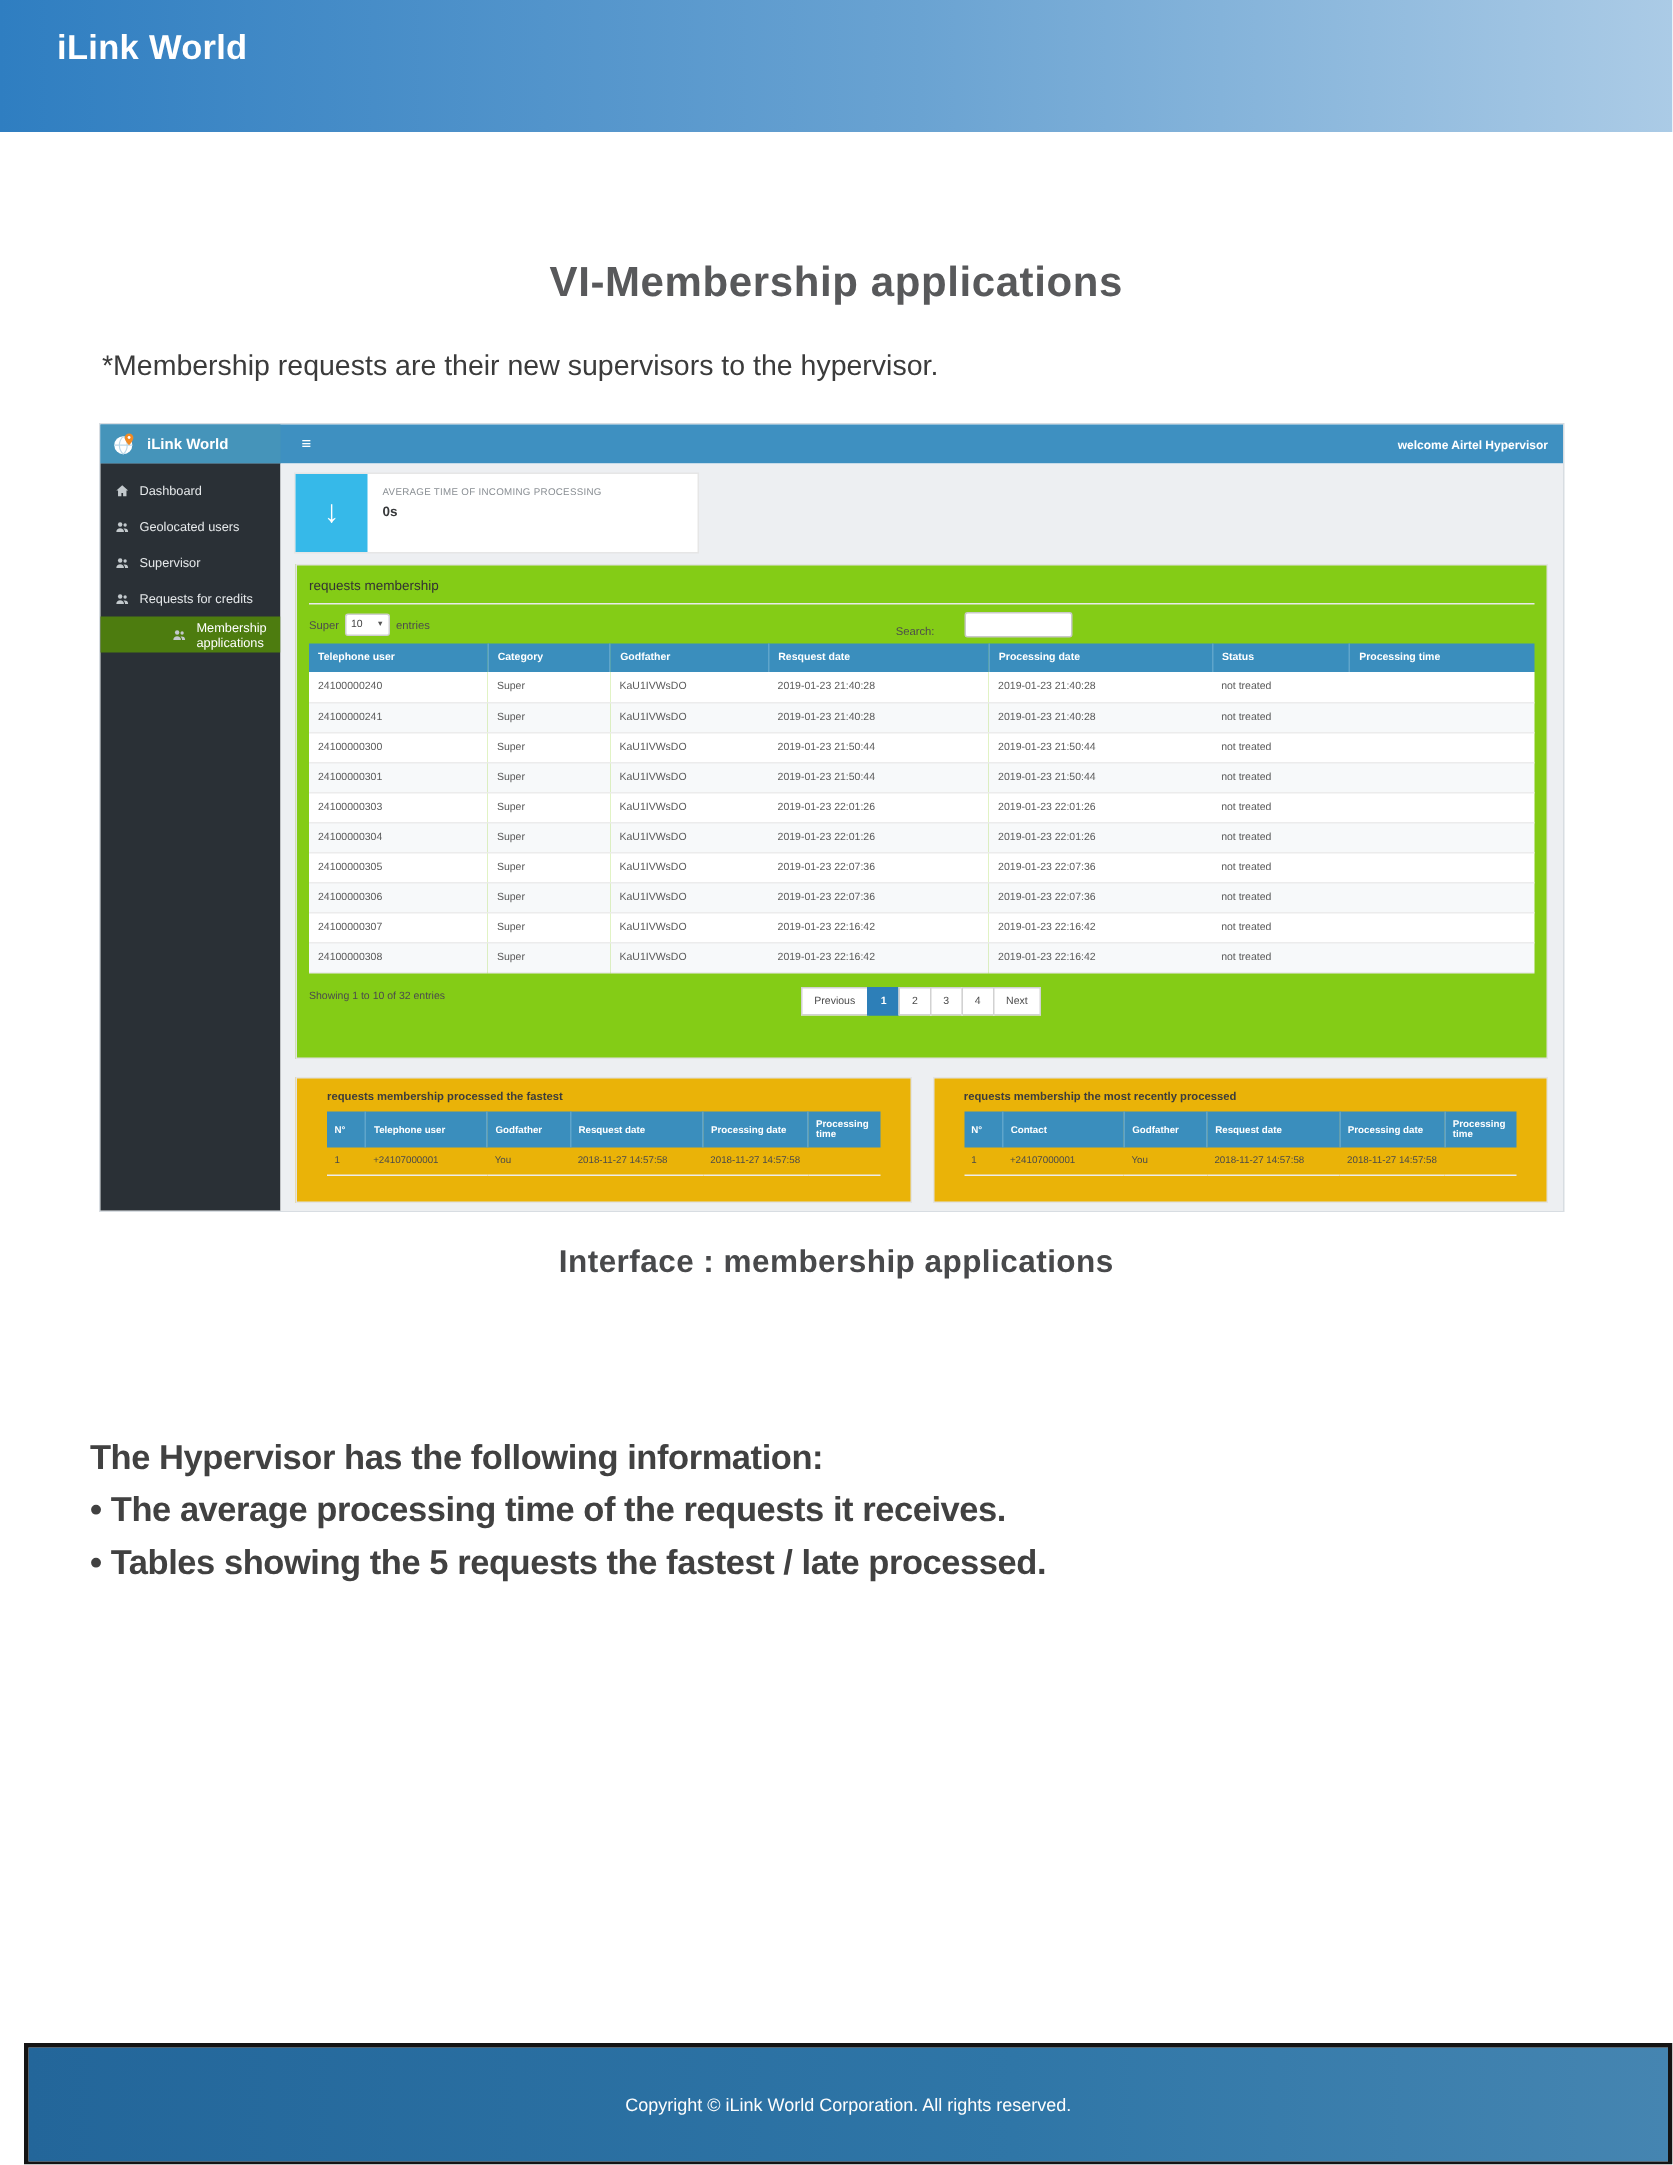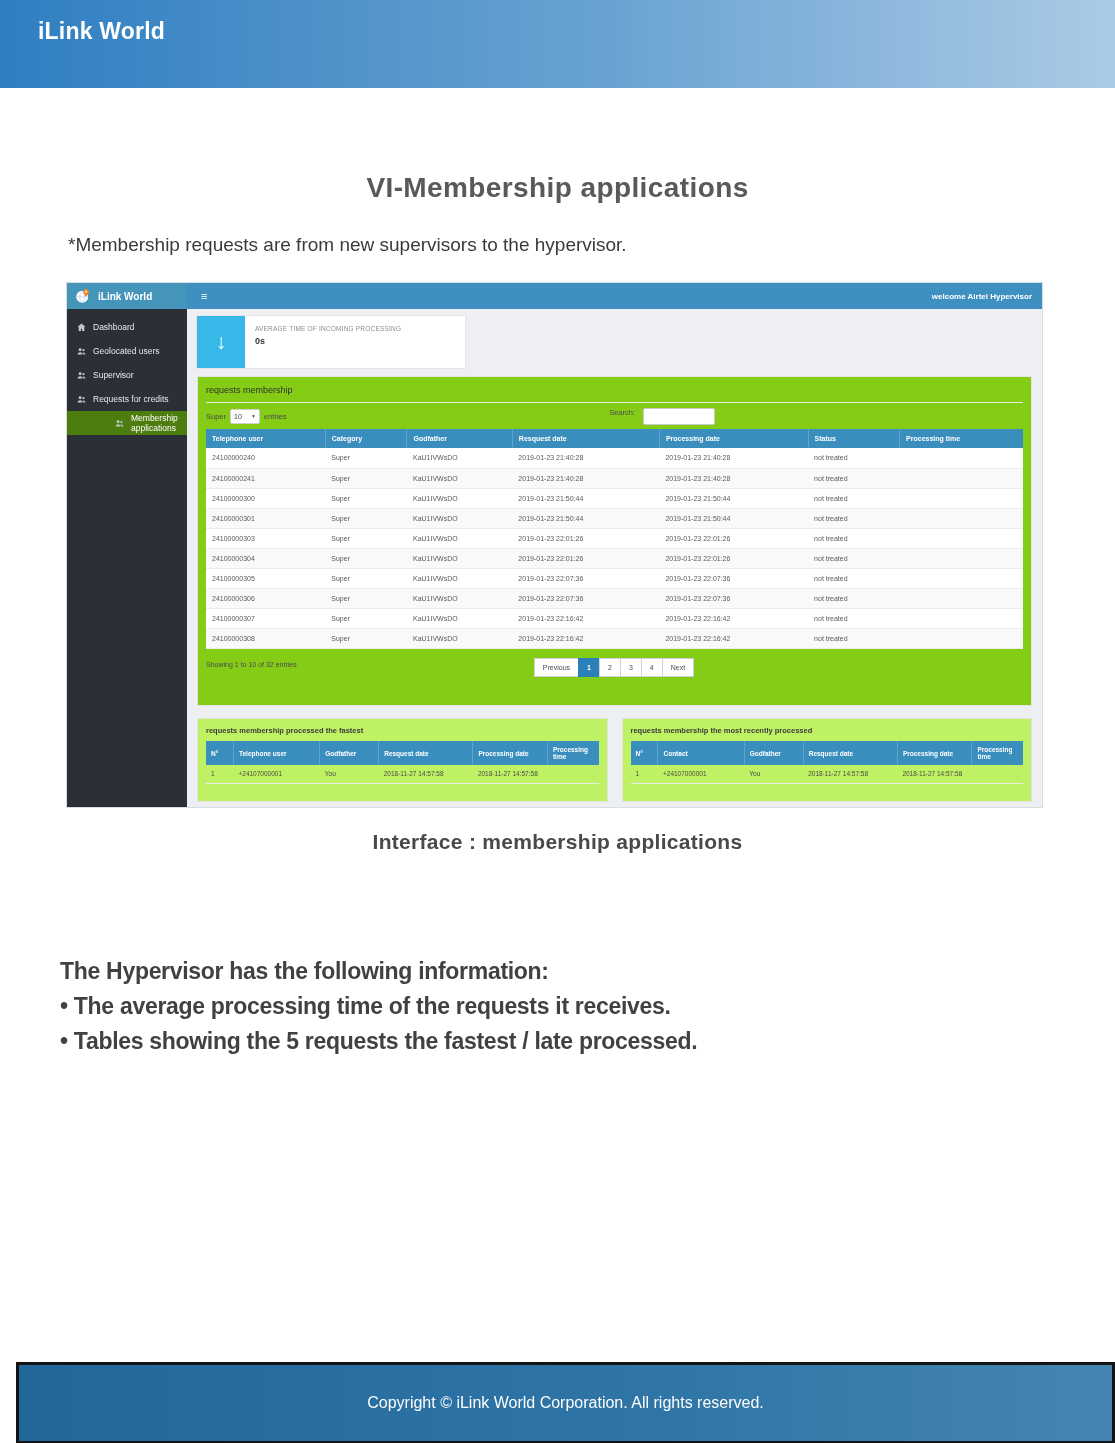--- a/index.html
+++ b/index.html
@@ -11,21 +11,21 @@
     padding:17px 0 0 38px; color:#fff; }
   .doc-header .h-line { font-size:23px; font-weight:bold; line-height:29px; letter-spacing:.2px; }
   .doc-title { margin-top:84px; text-align:center; font-size:28px; font-weight:bold; color:#58595b; letter-spacing:.4px; }
   .doc-subtitle { margin:30px 0 0 68px; font-size:19px; color:#3b3b3b; }
   .doc-caption { margin-top:22px; text-align:center; font-size:21px; font-weight:bold; color:#48494b; letter-spacing:.3px; }
   .doc-body { margin:100px 0 0 60px; color:#414141; }
   .doc-body .b-line { font-size:23px; font-weight:bold; line-height:35px; letter-spacing:-.3px; }
   .doc-footer { position:absolute; left:16px; right:0; bottom:0; height:81px;
     background:linear-gradient(90deg,#23669a 0%,#2f76a7 60%,#4585b1 100%);
     border:3px solid #141414; border-bottom-width:2px;
-    display:flex; align-items:center; justify-content:center; color:#fdfdfd; font-size:16px; }
+    display:flex; align-items:center; justify-content:center; color:#fdfdfd; font-size:12px; }
 
   
   .shot { margin:26px 0 0 66px; width:977px; height:526px; border:1px solid #d8dde2; display:flex; flex-direction:column; font-family:"Liberation Sans", sans-serif; }
   .app-nav { height:26px; display:flex; align-items:stretch; background:#3e90c1; flex:0 0 auto; }
   .brand { width:120px; background:#4594ba; display:flex; align-items:center; gap:7px; padding-left:8px; color:#fff; font-size:10px; font-weight:bold; }
   .brand svg { display:block; }
   .nav-menu { color:#fff; font-size:11px; padding:0 14px; display:flex; align-items:center; cursor:pointer; }
   .nav-right { margin-left:auto; display:flex; align-items:center; padding-right:10px; color:#fff; font-size:8px; font-weight:bold; }
 
   .app-body { flex:1; display:flex; min-height:0; }
@@ -41,21 +41,21 @@
   .stat-text { padding:9px 0 0 10px; }
   .stat-label { font-size:6.5px; color:#8a8f94; letter-spacing:.2px; }
   .stat-value { font-size:9px; font-weight:bold; color:#36383a; margin-top:4px; }
 
   .panel { margin-top:8px; background:#84cc16; border:1px solid #e3e3e3; padding:8px; height:330px; }
   .panel-title { font-size:9px; color:#333; padding-bottom:7px; border-bottom:1px solid #e9e9e9; }
   .dt-controls { display:flex; align-items:center; height:26px; font-size:7.5px; color:#4c4c4c; }
   .dt-show { display:flex; align-items:center; gap:4px; }
   .dt-select { border:1px solid #cfcfcf; border-radius:2px; width:30px; height:15px; display:flex; align-items:center; justify-content:space-between; padding:0 3px; font-size:7px; color:#444; background:#fff; cursor:pointer; }
   .dt-select .caret { font-size:5px; color:#555; }
-  .dt-search { margin-left:auto; margin-right:308px; display:flex; align-items:flex-start; gap:8px; }
+  .dt-search { margin-left:auto; margin-right:308px; display:flex; align-items:flex-end; gap:20px; }
   .dt-search input { width:72px; height:17px; border:1px solid #c9c9c9; border-radius:2px; font-size:7px; padding:0 3px; outline:none; }
 
   table.dt { width:100%; border-collapse:collapse; table-layout:fixed; }
   table.dt th { background:#3a8ebd; color:#fff; font-size:7px; text-align:left; font-weight:bold; padding:6px 6px; border-right:1px solid #5fa5cb; }
   table.dt th:last-child { border-right:none; }
   table.dt td { font-size:7px; color:#5a5a5a; padding:0 6px; height:20px; border-bottom:1px solid #ececec; background:#fff; }
   table.dt tr:nth-child(even) td { background:#f7f9fa; }
   .main-dt th:nth-child(1), .main-dt td:nth-child(1) { width:14.6%; }
   .main-dt th:nth-child(2), .main-dt td:nth-child(2) { width:10%; }
   .main-dt th:nth-child(3), .main-dt td:nth-child(3) { width:12.9%; }
@@ -64,42 +64,42 @@
   .main-dt th:nth-child(6), .main-dt td:nth-child(6) { width:11.2%; }
   .main-dt th:nth-child(7), .main-dt td:nth-child(7) { width:15.1%; }
 
   .dt-footer { position:relative; margin-top:9px; height:26px; }
   .dt-info { position:absolute; left:0; top:3px; font-size:7px; color:#4c4c4c; }
   .dt-paging { display:flex; justify-content:center; gap:0; }
   .page-btn { border:1px solid #d2d2d2; background:#fff; color:#4b4b4b; font-size:7px; padding:5px 8px; margin-left:-1px; cursor:pointer; }
   .page-btn.active { background:#2d7fb8; border-color:#2d7fb8; color:#fff; font-weight:bold; }
 
   .mini-row { display:flex; gap:14px; margin-top:12px; }
-  .mini-panel { flex:1; background:#bef264; border:1px solid #e3e3e3; padding:7px 8px; height:84px; }
+  .mini-panel { flex:1; background:#eab308; border:1px solid #e3e3e3; padding:7px 20px; height:84px; }
   .mini-title { font-size:7.5px; font-weight:bold; color:#3c3c3c; padding-bottom:6px; }
   table.mini { width:100%; border-collapse:collapse; table-layout:fixed; }
   table.mini th { background:#3a8ebd; color:#fff; font-size:6.5px; text-align:left; font-weight:bold; padding:5px 5px; border-right:1px solid #5fa5cb; }
   table.mini th:last-child { border-right:none; }
   table.mini td { font-size:6.5px; color:#4a4a4a; padding:0 5px; height:18px; border-bottom:1px solid #ececec; }
   table.mini th:nth-child(1), table.mini td:nth-child(1) { width:7%; }
   table.mini th:nth-child(2), table.mini td:nth-child(2) { width:22%; }
   table.mini th:nth-child(3), table.mini td:nth-child(3) { width:15%; }
   table.mini th:nth-child(4), table.mini td:nth-child(4) { width:24%; }
   table.mini th:nth-child(5), table.mini td:nth-child(5) { width:19%; }
   table.mini th:nth-child(6), table.mini td:nth-child(6) { width:13%; }
 </style>
 </head>
 <body>
 
 <div class="doc-header">
   <div class="h-line">iLink World</div>
 </div>
 
 <div class="doc-title">VI-Membership applications</div>
-<div class="doc-subtitle">*Membership requests are from new supervisors to the hypervisor.</div>
+<div class="doc-subtitle">*Membership requests are their new supervisors to the hypervisor.</div>
 
 <div class="shot">
   <div class="app-nav">
     <div class="brand">
       <span>
         <svg viewBox="0 0 20 20" width="16" height="16">
           <circle cx="9" cy="11" r="7.5" fill="#ffffff"></circle>
           <path d="M1.8 11h14.4 M9 3.6 a10 10 0 0 1 0 14.8 M9 3.6 a10 10 0 0 0 0 14.8" stroke="#bcd8e8" stroke-width="1" fill="none"></path>
           <path d="M13.8 1.2c2 0 3.6 1.5 3.6 3.5 0 2.6-3.6 6.2-3.6 6.2s-3.6-3.6-3.6-6.2c0-2 1.6-3.5 3.6-3.5z" fill="#f08a24"></path>
           <circle cx="13.8" cy="4.6" r="1.2" fill="#ffffff"></circle>

